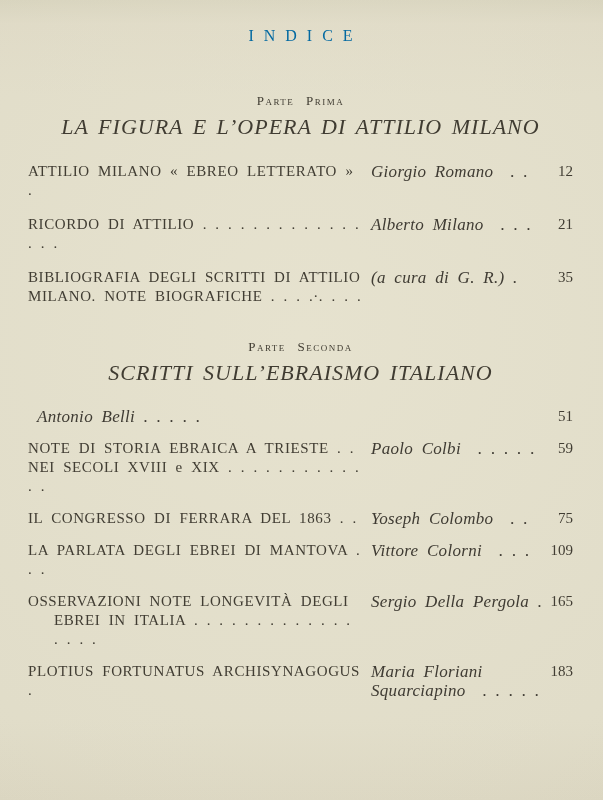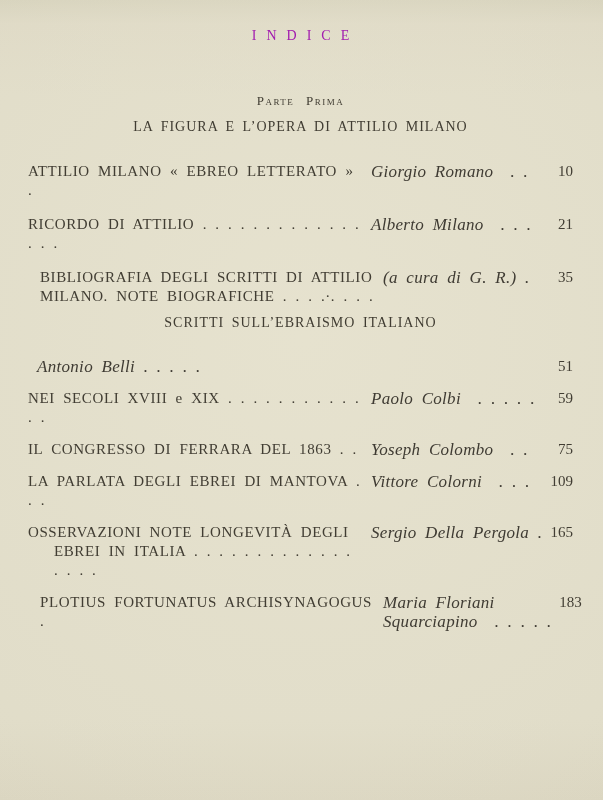--- a/index.html
+++ b/index.html
@@ -18,54 +18,55 @@
     position: relative;
   }
   .page {
     box-sizing: border-box;
     width: 603px;
     height: 800px;
     padding: 24px 30px 0 28px;
   }
   .main-title {
     text-align: center;
-    font-size: 14px;
+    font-size: 16px;
     line-height: 24px;
     letter-spacing: 10px;
-    color: #a21caf;
+    color: #0369a1;
     margin-left: 10px; 
   }
   .part-head {
     text-align: center;
     font-variant: small-caps;
     font-size: 13px;
     line-height: 19px;
     letter-spacing: 1.5px;
     word-spacing: 7px;
     color: #403c32;
   }
   .part-head.first { margin-top: 43px; }
   .part-head.second { margin-top: 31px; }
   .part-title {
     text-align: center;
-    font-size: 14px;
+    font-style: italic;
+    font-size: 22px;
     line-height: 20px;
     letter-spacing: 1px;
     word-spacing: 3px;
     margin-top: 7px;
     color: #403c32;
   }
   .entries { margin-top: 25px; }
   .entries.second { margin-top: 24px; }
   .entry {
     display: flex;
     margin-bottom: 15px;
   }
   .entries.second .entry { margin-bottom: 13px; }
-  .entry:last-child { margin-bottom: 0; margin-left: 12px; }
+  .entry:last-child { margin-bottom: 0; }
   .entry .t {
     width: 334px;
     flex: 0 0 334px;
     font-size: 15px;
     line-height: 19px;
     letter-spacing: 0.6px;
     word-spacing: 4px;
     color: #413d33;
   }
   .entry .t .tl2.indent { padding-left: 26px; }
@@ -99,21 +100,21 @@
   <div class="part-head first">Parte Prima</div>
   <div class="part-title">LA FIGURA E L’OPERA DI ATTILIO MILANO</div>
 
   <div class="entries first">
 
     <div class="entry">
       <div class="t">
           <div class="tl1">ATTILIO MILANO « EBREO LETTERATO » .</div>
         </div>
       <div class="a">Giorgio Romano&nbsp; . .</div>
-      <div class="p">10</div>
+      <div class="p">12</div>
     </div>
 
     <div class="entry">
       <div class="t">
           <div class="tl1">RICORDO DI ATTILIO . . . . . . . . . . . . . . . .</div>
         </div>
       <div class="a">Alberto Milano&nbsp; . . .</div>
       <div class="p">21</div>
     </div>
 
@@ -122,31 +123,33 @@
       <div class="t">
         <div class="tl1">BIBLIOGRAFIA DEGLI SCRITTI DI ATTILIO</div>
         <div class="tl2">MILANO. NOTE BIOGRAFICHE . . . .·. . . .</div>
       </div>
       <div class="a">(a cura di G. R.) .</div>
       <div class="p">35</div>
     </div>
 
   </div>
 
+  <div class="part-head second">Parte Seconda</div>
   <div class="part-title">SCRITTI SULL’EBRAISMO ITALIANO</div>
 
   <div class="entries second">
 
     <div class="entry">
       <div class="a">Antonio Belli . . . . .</div>
       <div class="p">51</div>
     </div>
 
     <div class="entry">
       <div class="t">
+        <div class="tl1">NOTE DI STORIA EBRAICA A TRIESTE . .</div>
         <div class="tl2">NEI SECOLI XVIII e XIX . . . . . . . . . . . . .</div>
       </div>
       <div class="a">Paolo Colbi&nbsp; . . . . .</div>
       <div class="p">59</div>
     </div>
 
     <div class="entry">
       <div class="t">
           <div class="tl1">IL CONGRESSO DI FERRARA DEL 1863 . .</div>
         </div>

